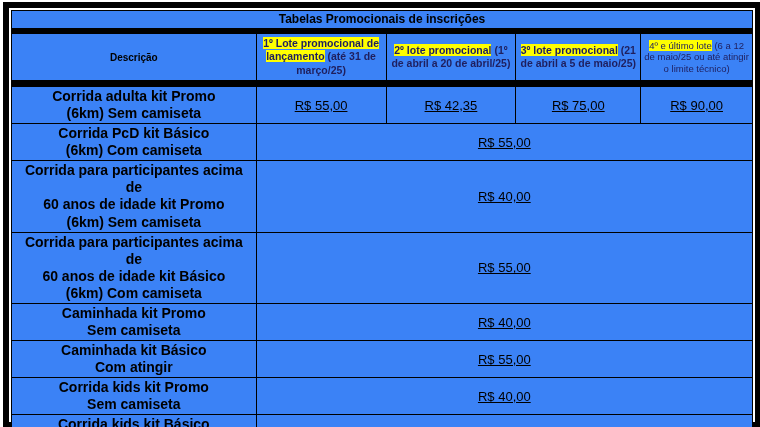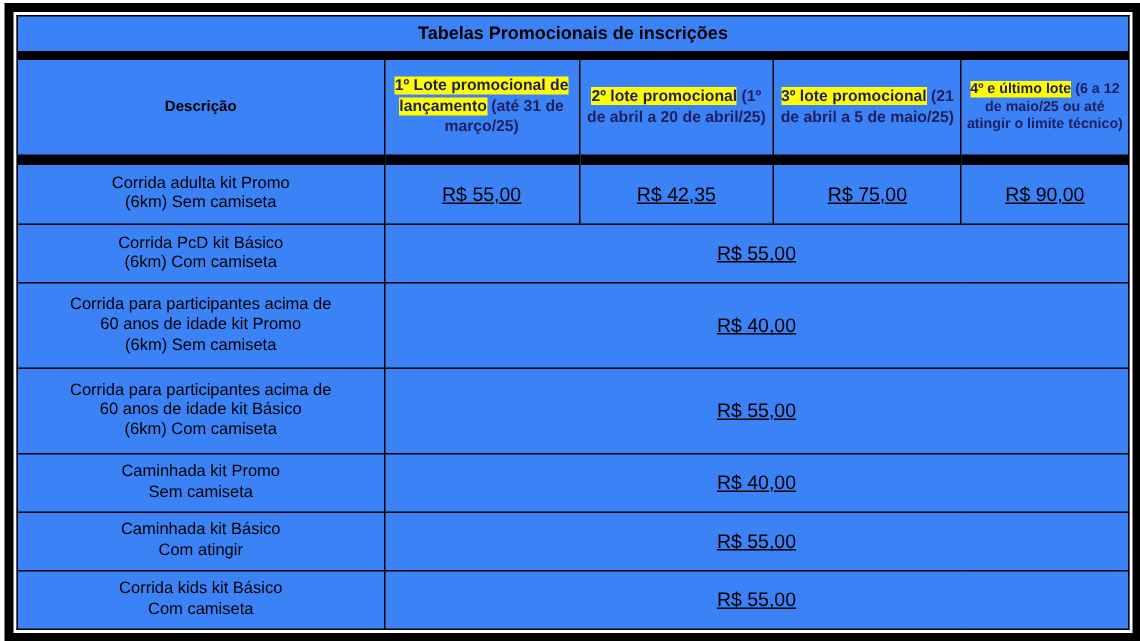--- a/index.html
+++ b/index.html
@@ -54,31 +54,31 @@
     color: #000000;
   }
   .lot-head {
     font-size: 10.5px;
     font-weight: bold;
     color: #1f1f5e;
     line-height: 1.28;
   }
   .lot-head-small {
     font-size: 9.5px;
-    font-weight: bold;
+    font-weight: normal;
     color: #1f1f5e;
     line-height: 1.22;
     margin-left: 27px;
   }
   .hl {
     background: #ffff00;
   }
   td.desc-cell {
-    font-size: 11px;
-    font-weight: normal;
+    font-size: 14px;
+    font-weight: bold;
     color: #000000;
     white-space: pre-line;
     line-height: 1.22;
   }
   td.price-cell {
     font-size: 13px;
     font-weight: normal;
     color: #000000;
     text-decoration: underline;
   }
@@ -147,20 +147,25 @@
 Sem camiseta</td>
       <td class="price-cell" colspan="4">R$ 40,00</td>
     </tr>
 
     <tr class="row-2line">
       <td class="desc-cell">Caminhada kit Básico
 Com atingir</td>
       <td class="price-cell" colspan="4">R$ 55,00</td>
     </tr>
 
+    <tr class="row-2line">
+      <td class="desc-cell">Corrida kids kit Promo
+Sem camiseta</td>
+      <td class="price-cell" colspan="4">R$ 40,00</td>
+    </tr>
 
     <tr class="row-2line">
       <td class="desc-cell">Corrida kids kit Básico
 Com camiseta</td>
       <td class="price-cell" colspan="4">R$ 55,00</td>
     </tr>
 
   </tbody>
     </table>
 </div>

